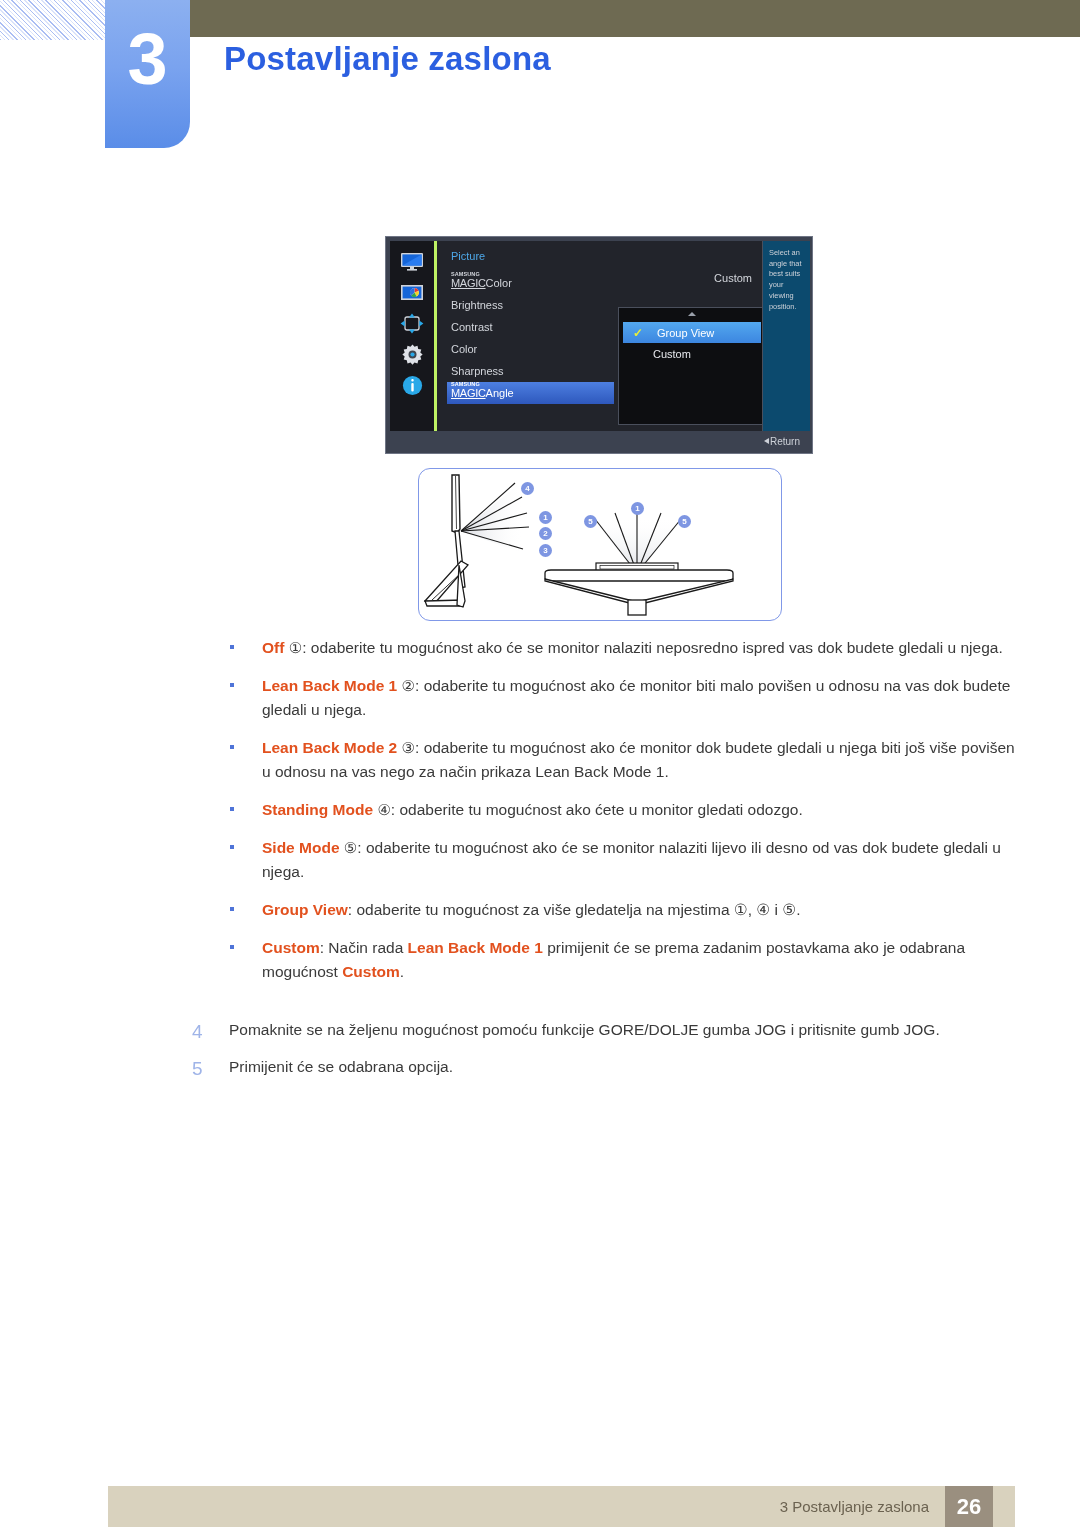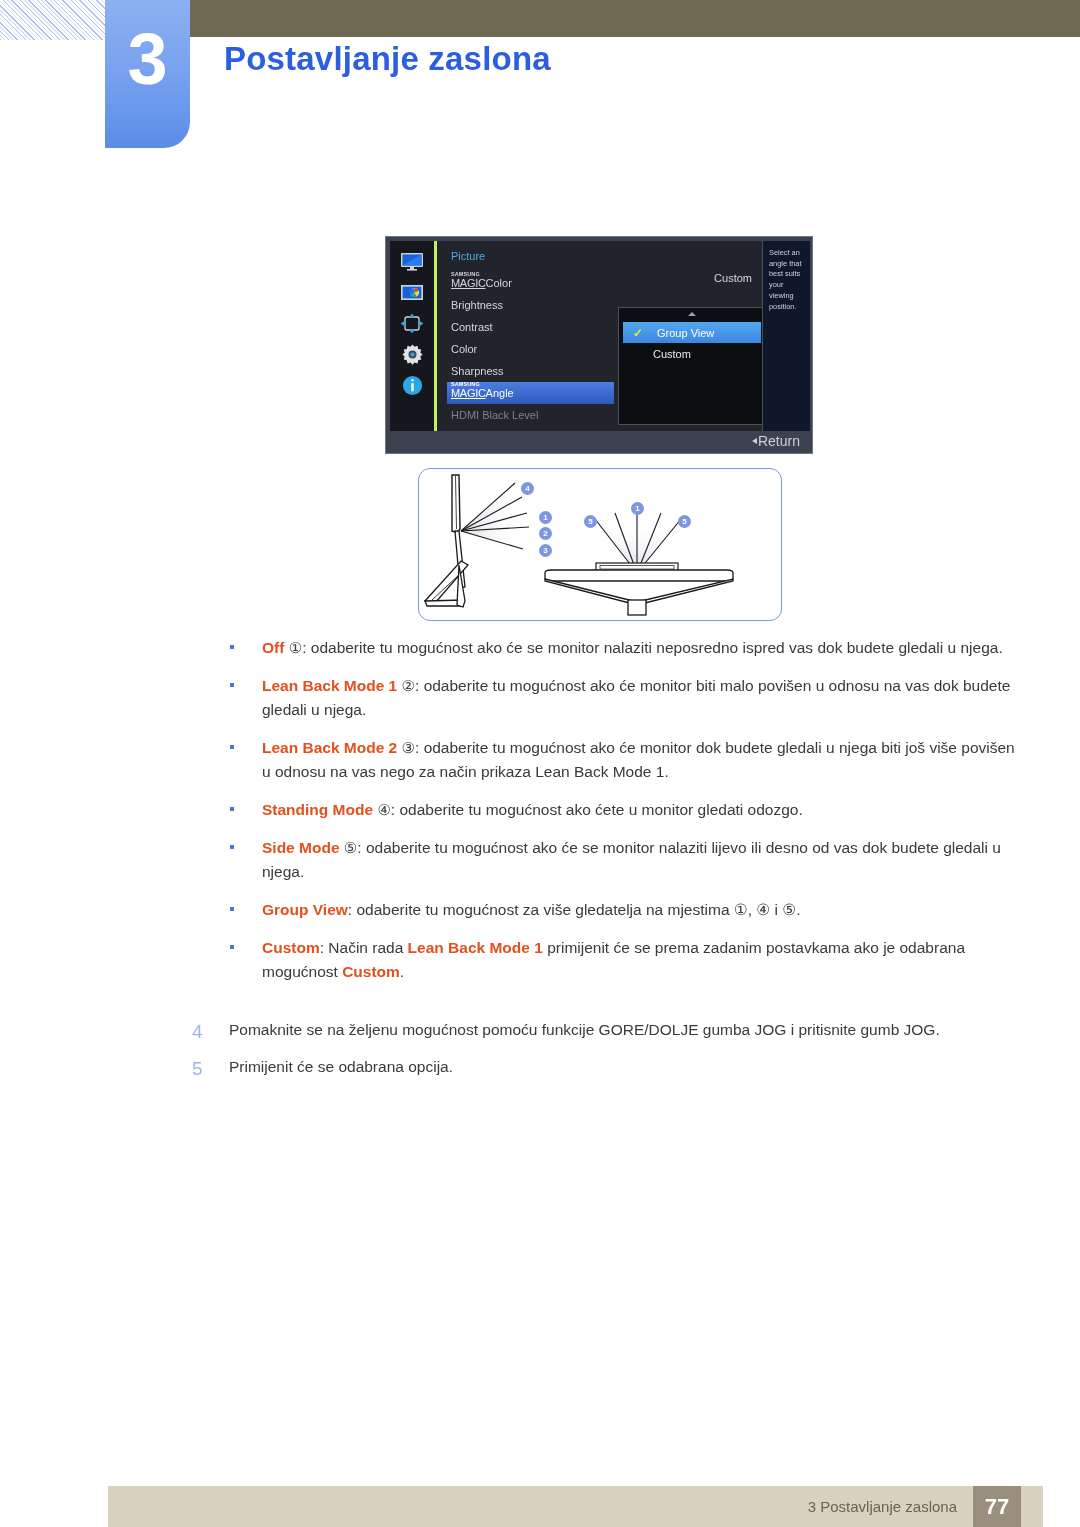--- a/index.html
+++ b/index.html
@@ -102,29 +102,29 @@
   .pop-item.on{
     background:linear-gradient(180deg,#53a8ef 0%,#3c86e0 100%);
     color:#ffffff;margin:0 4px;
   }
   .pop-check{
     position:absolute;left:10px;top:50%;transform:translateY(-50%);
     color:#e8ef3a;font-size:12px;font-weight:bold;line-height:1;
   }
   .osd-help{
     position:absolute;left:376px;top:4px;width:48px;height:190px;
-    background:#0f172a;border-left:1px solid #4a4f5c;box-sizing:border-box;
+    background:#0c4a6e;border-left:1px solid #4a4f5c;box-sizing:border-box;
   }
   .osd-help p{
     margin:0;padding:7px 4px 0 6px;color:#cfd3da;font-size:7.4px;line-height:1.45;
   }
   .osd-return{
     position:absolute;left:4px;bottom:3px;right:4px;height:18px;
     display:flex;align-items:center;justify-content:flex-end;
-    color:#cdd1d8;font-size:14px;gap:1px;padding-right:8px;box-sizing:border-box;
+    color:#cdd1d8;font-size:10px;gap:1px;padding-right:8px;box-sizing:border-box;
   }
   .ret-tri{
     width:0;height:0;border-top:3.5px solid transparent;border-bottom:3.5px solid transparent;
     border-right:5px solid #cdd1d8;
   }
 
   
   .diagram{
     position:absolute;left:418px;top:468px;width:364px;height:153px;
     border:1.6px solid #8098e8;border-radius:12px;background:#ffffff;
@@ -151,21 +151,20 @@
   .st{position:relative;padding-left:37px;margin-bottom:13px;
       font-size:15.5px;line-height:1.55;color:#3a3a3a;}
   .st-n{
     position:absolute;left:0;top:-1px;color:#9fb4e8;font-size:19px;
   }
 
   
   .footer{
     position:absolute;left:108px;top:1486px;width:907px;height:41px;
     background:#d9d2be;
-    padding-left:28px;
   }
   .foot-txt{
     position:absolute;right:86px;top:0;height:41px;display:flex;align-items:center;
     color:#6b6250;font-size:15px;
   }
   .foot-pg{
     position:absolute;right:22px;top:0;width:48px;height:41px;
     background:#9a8f7f;color:#ffffff;font-size:22px;font-weight:bold;
     display:flex;align-items:center;justify-content:center;
   }
@@ -253,23 +252,20 @@
       </div>
       <div class="osd-row">
         <span>Sharpness</span>
       </div>
       <div class="osd-row sel">
         <span class="mg">
           <span class="s">SAMSUNG</span>
           <span class="m">MAGIC</span>
         </span>
           <span class="t">Angle</span>
-      </div>
-      <div class="osd-row dim">
-        <span>HDMI Black Level</span>
       </div>
     </div>
 
     <div class="osd-pop">
       <div class="pop-arrow"></div>
       <div style="height:14px"></div>
       <div class="pop-item on">
         <span class="pop-check">✓</span>
         <span>Group View</span>
       </div>
@@ -390,14 +386,14 @@
     <span>Pomaknite se na željenu mogućnost pomoću funkcije GORE/DOLJE gumba JOG i pritisnite gumb JOG.</span>
   </div>
   <div class="st">
     <span class="st-n">5</span>
     <span>Primijenit će se odabrana opcija.</span>
   </div>
 </div>
 
 <div class="footer">
   <div class="foot-txt">3 Postavljanje zaslona</div>
-  <div class="foot-pg">77</div>
+  <div class="foot-pg">26</div>
 </div>
 
 </body></html>

